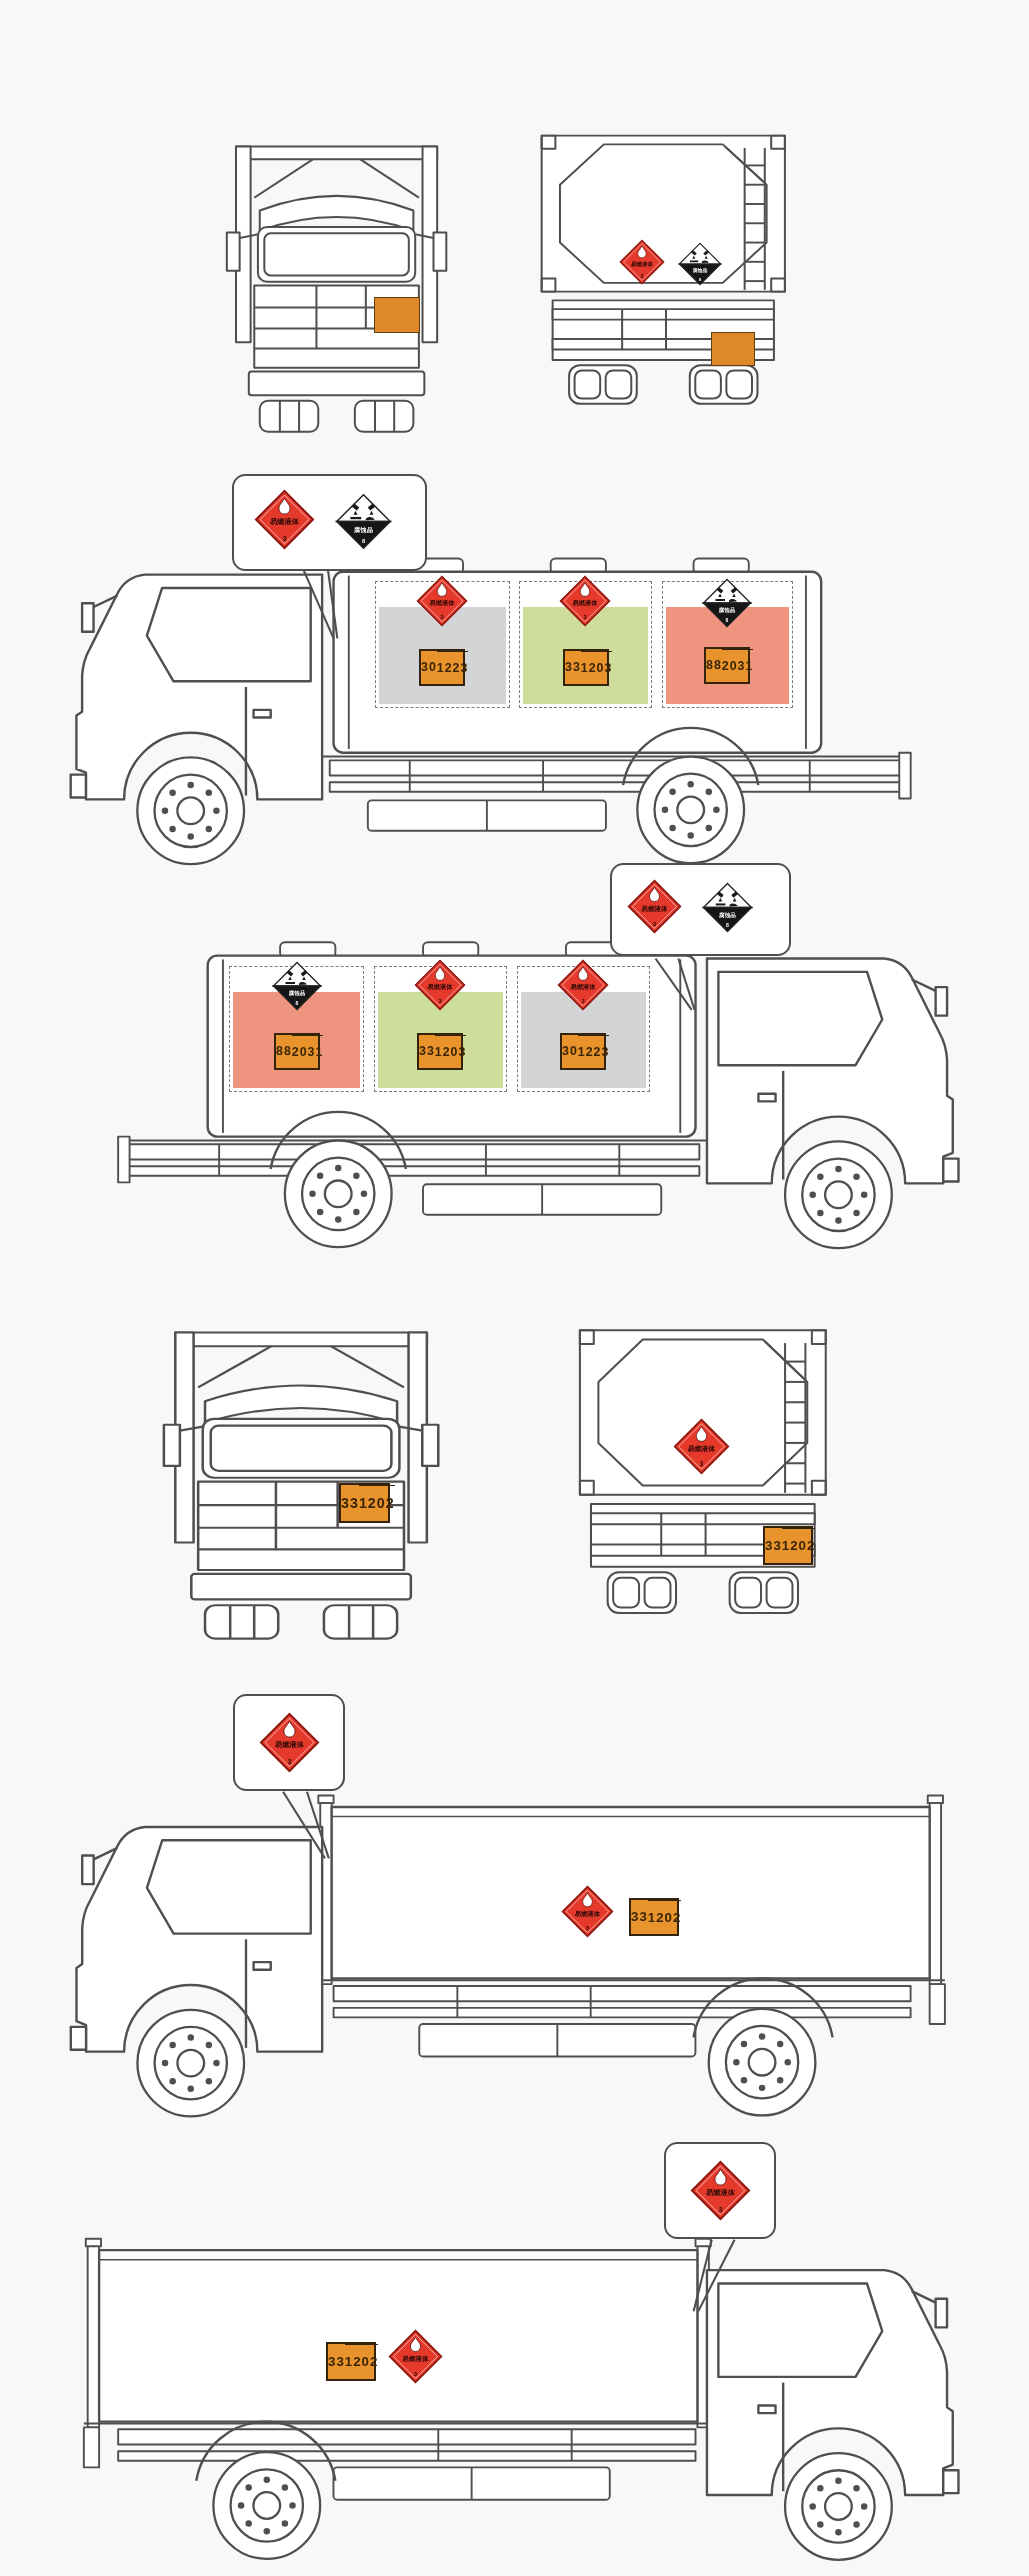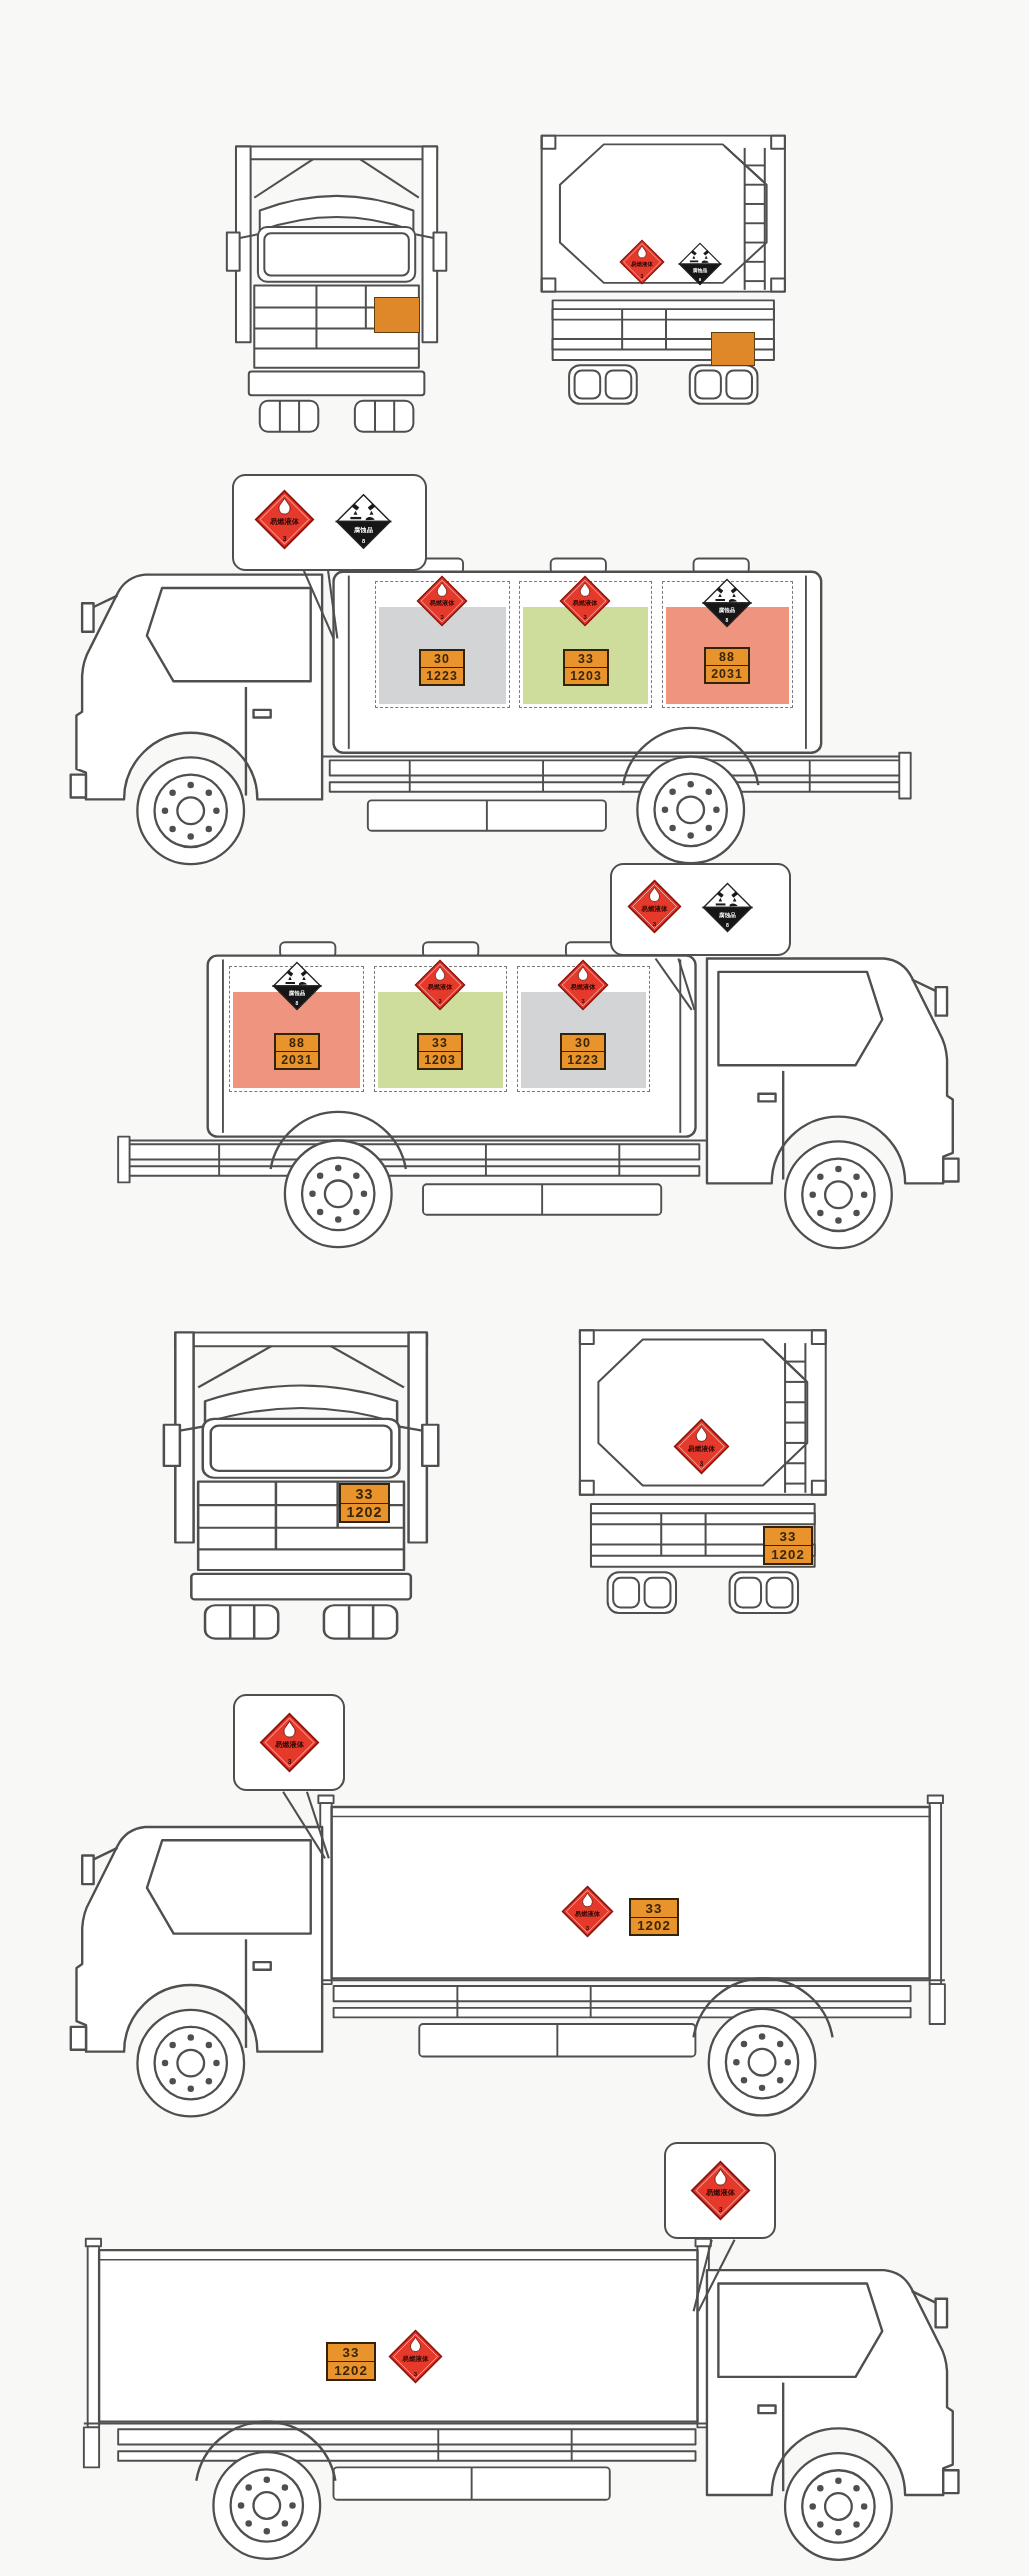--- a/index.html
+++ b/index.html
@@ -3,21 +3,21 @@
 <meta charset="utf-8">
 <style>
   html,body{margin:0;padding:0;background:#f2f2f0;font-family:"Liberation Sans","DejaVu Sans",sans-serif;}
   .page{position:relative;width:1029px;height:2576px;margin:0 auto;background:#f8f8f6;overflow:hidden;}
   .abs{position:absolute;display:block;}
   .slot{position:absolute;display:block;text-align:center;}
   .slot svg{display:block;width:100%;height:100%;}
   .callout{position:absolute;background:#fff;border:2.9px solid #4f4f4f;border-radius:13.3px;box-sizing:border-box;}
   .compartment{position:absolute;border:1.9px dashed #7a7a7a;box-sizing:border-box;background:#fff;}
   .comp-fill{position:absolute;left:2.9px;right:2.9px;top:25px;bottom:2.9px;}
-  .plate-box{display:flex;flex-direction:column;width:100%;height:100%;background:#e8932c;border:2.9px solid #33230a;box-sizing:border-box;}
+  .plate-box{display:flex;flex-direction:row;width:100%;height:100%;background:#e8932c;border:2.9px solid #33230a;box-sizing:border-box;}
   .plate-row{flex:1;display:flex;align-items:center;justify-content:center;font-weight:bold;color:#3a2506;line-height:1;letter-spacing:1px;}
   .plate-row-bottom{border-top:1.9px solid #33230a;}
   .blank-plate{position:absolute;background:#df8829;border:1.9px solid #5b4014;box-sizing:border-box;}
 </style>
 </head>
 <body>
 
 <svg width="0" height="0" style="position:absolute">
   <defs>
     <g id="g-wheel" stroke="#4f4f4f" stroke-width="2.4" fill="none">

